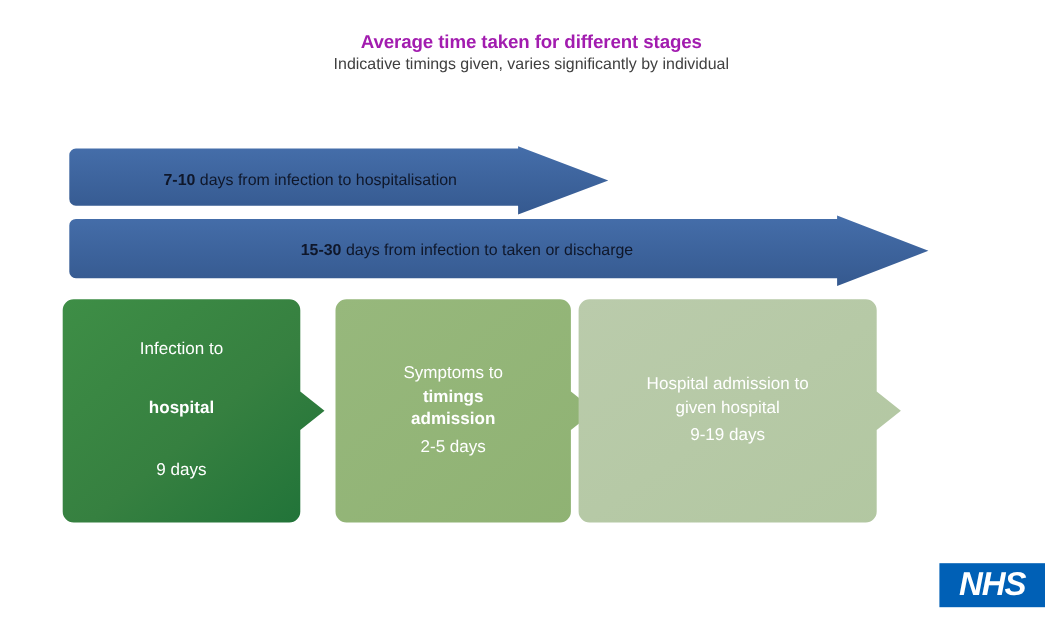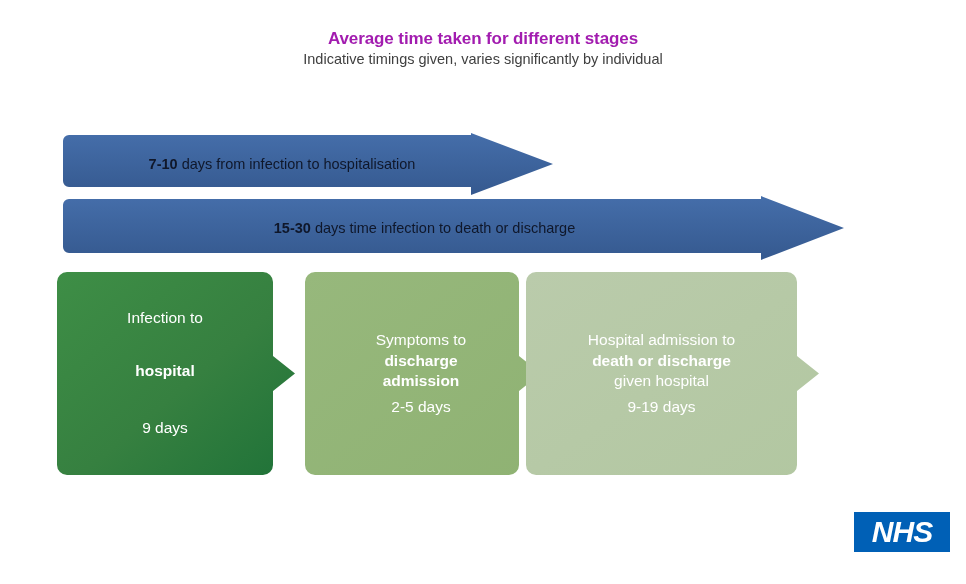--- a/index.html
+++ b/index.html
@@ -95,21 +95,21 @@
     font-size: 15.5px;
     line-height: 20.5px;
     text-align: center;
     pointer-events: none;
   }
   .stage-text .ln { display: block; }
   .stage-text .ln.b { font-weight: bold; }
   .stage-text .ln.days { margin-top: 5px; }
 
   #stage-1 { left: 57px; width: 216px; }
-  #stage-2 { left: 305px; width: 214px; padding-left: 18px; }
+  #stage-2 { left: 305px; width: 214px; }
   #stage-3 { left: 526px; width: 271px; }
 
   #stage-1 .stage-text { font-size: 15.5px; gap: 32px; }
   #stage-2 .stage-text { font-size: 15.5px; }
   #stage-3 .stage-text { font-size: 15.5px; }
 
   
   #nhs-logo {
     position: absolute;
     left: 854px;
@@ -158,21 +158,21 @@
   <svg class="arrow-svg" width="787" height="64" viewBox="0 0 787 64">
     <defs>
       <linearGradient id="ag2" x1="0" y1="0" x2="0" y2="1">
         <stop offset="0" stop-color="#456EAA"></stop>
         <stop offset="1" stop-color="#35598F"></stop>
       </linearGradient>
     </defs>
     <path d="M6 9 a6 6 0 0 1 6 -6 H704 V0 L787 32 L704 64 V57 H12 a6 6 0 0 1 -6 -6 Z" fill="url(#ag2)"></path>
   </svg>
   <div class="arrow-label">
-    <span><b>15-30</b><span> days time infection to death or discharge</span></span>
+    <span><b>15-30</b><span> days from infection to taken or discharge</span></span>
   </div>
 </div>
 
 <div class="stage" id="stage-1">
   <svg class="stage-shape" width="216" height="203" viewBox="0 0 216 203" preserveAspectRatio="none">
     <defs>
       <linearGradient id="g1" x1="0" y1="0" x2="1" y2="1">
         <stop offset="0" stop-color="#3E8E46"></stop>
         <stop offset="0.55" stop-color="#368040"></stop>
         <stop offset="1" stop-color="#1F7238"></stop>
@@ -192,39 +192,38 @@
     <defs>
       <linearGradient id="g2" x1="0" y1="0" x2="1" y2="1">
         <stop offset="0" stop-color="#97B87C"></stop>
         <stop offset="1" stop-color="#8FB273"></stop>
       </linearGradient>
     </defs>
     <path d="M10 0 H204 a10 10 0 0 1 10 10 V84 L236 101.5 L214 119 V193 a10 10 0 0 1 -10 10 H10 a10 10 0 0 1 -10 -10 V10 A10 10 0 0 1 10 0 Z" fill="url(#g2)"></path>
   </svg>
   <div class="stage-text">
     <span class="ln">Symptoms to</span>
-    <span class="ln b">discharge</span>
+    <span class="ln b">timings</span>
     <span class="ln b">admission</span>
     <span class="ln days">2-5 days</span>
   </div>
 </div>
 
 <div class="stage" id="stage-3">
   <svg class="stage-shape" width="271" height="203" viewBox="0 0 271 203" preserveAspectRatio="none">
     <defs>
       <linearGradient id="g3" x1="0" y1="0" x2="1" y2="1">
         <stop offset="0" stop-color="#BACBAB"></stop>
         <stop offset="1" stop-color="#B2C7A1"></stop>
       </linearGradient>
     </defs>
     <path d="M10 0 H261 a10 10 0 0 1 10 10 V84 L293 101.5 L271 119 V193 a10 10 0 0 1 -10 10 H10 a10 10 0 0 1 -10 -10 V10 A10 10 0 0 1 10 0 Z" fill="url(#g3)"></path>
   </svg>
   <div class="stage-text">
     <span class="ln">Hospital admission to</span>
-    <span class="ln b">death or discharge</span>
     <span class="ln">given hospital</span>
     <span class="ln days">9-19 days</span>
   </div>
 </div>
 
 <div id="nhs-logo">
   <span id="nhs-logo-text">NHS</span>
 </div>
 
 </body></html>

